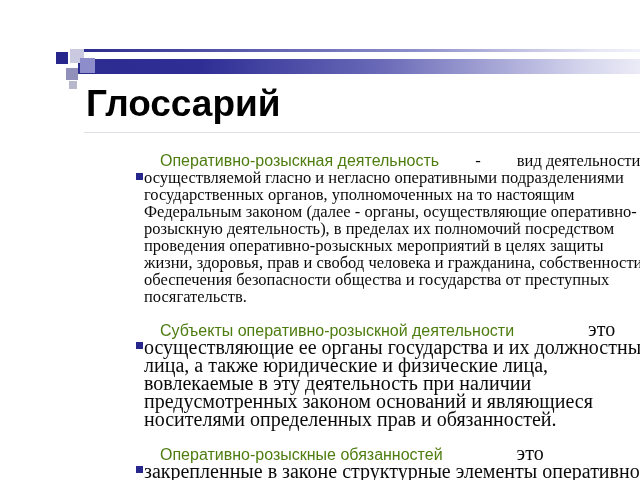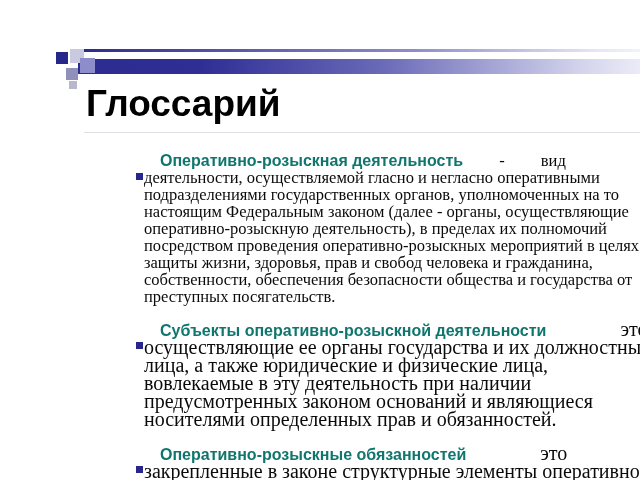--- a/index.html
+++ b/index.html
@@ -48,21 +48,21 @@
     position: relative;
     padding-left: 24px;
     width: 532px;
     font-size: 16px; line-height: 17px;
     margin-bottom: 5px;
   }
   .bullet-marker {
     position: absolute; left: 0; top: 5px;
     width: 7px; height: 7px; background: #26268c;
   }
-  .term { font-weight: bold; font-family: "Liberation Sans", sans-serif; color: #0f766e; }
+  .term { font-weight: normal; font-family: "Liberation Sans", sans-serif; color: #4d7c0f; }
   .sep  { white-space: pre; }
   .def-serif { font-family: "Liberation Serif", serif; font-size: 16.5px; }
   .def-sans  { font-family: Liberation Serif, serif; font-size: 20px; }
 
   
   .nav-next-button {
     position: absolute; left: 8px; top: 446px;
     width: 19px; height: 21px;
     background: #9191d5;
     border: 1px solid #bcbce4;

